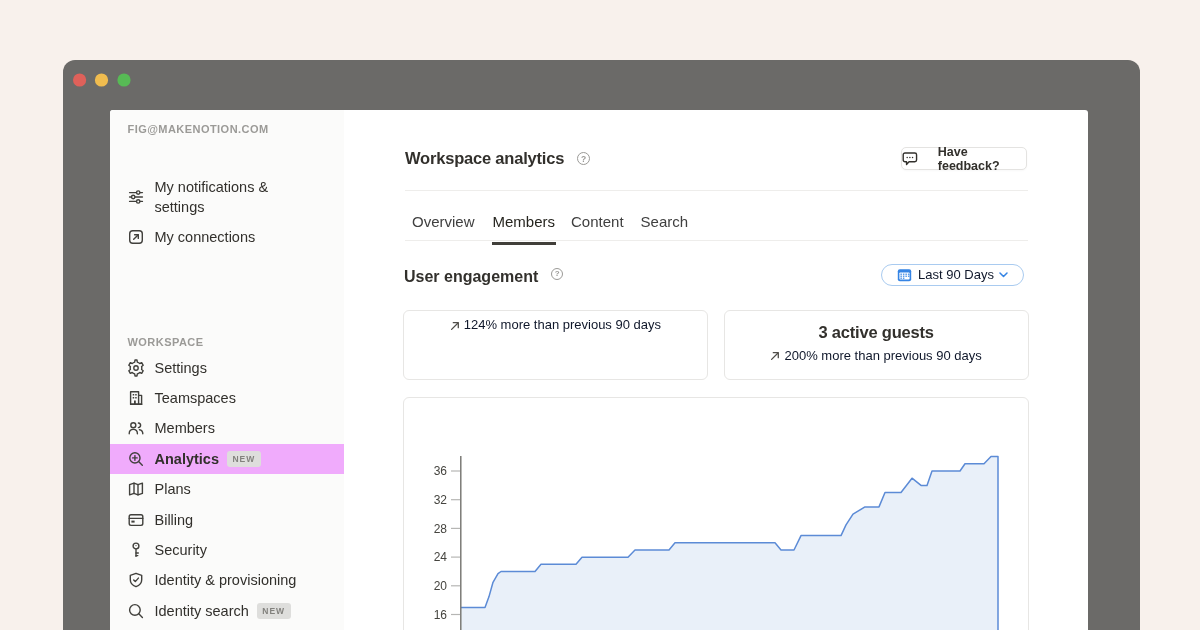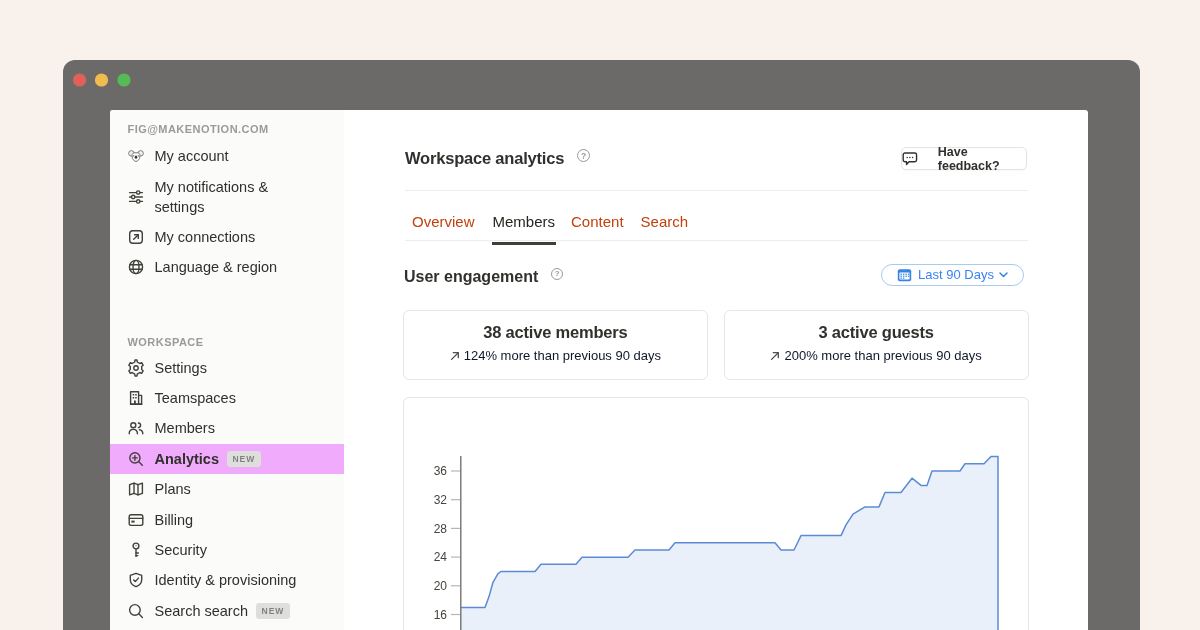--- a/index.html
+++ b/index.html
@@ -8,68 +8,54 @@
 .panel{position:absolute;left:110px;top:110px;width:978px;height:520px;background:#fff;border-radius:3px 3px 0 0}
 .sidebar{position:absolute;left:0;top:0;width:234px;height:612px;background:#fbfbfa;border-radius:3px 0 0 0}
 .seclabel{position:absolute;left:17.5px;font-size:11px;font-weight:600;color:#9b9a97;letter-spacing:.45px}
 .srow{position:absolute;left:0;width:234px;height:30px;display:flex;align-items:center}
 .srow .ic{width:18px;height:18px;margin-left:17px;flex:none;display:flex;align-items:center;justify-content:center}
 .srow .tx{margin-left:9.5px;font-size:14.5px;color:#32302c;white-space:nowrap}
 .srow.sel{background:#f0abfc}
 .srow.sel .tx{font-weight:700}
 .badge{display:inline-block;margin-left:8px;background:#dededc;color:#82817d;font-size:8.5px;font-weight:700;letter-spacing:1px;padding:3px 5.5px;border-radius:3px;vertical-align:2px}
 .main{position:absolute;left:234px;top:0;width:744px;height:520px}
-.h1row{position:absolute;left:61px;top:39px;display:flex;align-items:flex-start}
+.h1row{position:absolute;left:61px;top:39px;display:flex;align-items:center}
 .h1{font-size:16.5px;font-weight:700;color:#32302c;letter-spacing:-.2px}
 .help{width:13px;height:13px;box-sizing:border-box;border:1.2px solid #9b9a97;border-radius:50%;color:#9b9a97;font-size:8.5px;font-weight:700;display:flex;align-items:center;justify-content:center;margin-left:13px;flex:none}
 .fbbtn{position:absolute;left:557px;top:37px;width:126px;height:23px;border:1px solid #e4e3e1;border-radius:5px;background:#fff;box-sizing:border-box;display:flex;align-items:center;justify-content:center;box-shadow:0 1px 2px rgba(0,0,0,.03)}
 .fbbtn span{font-size:12.5px;font-weight:700;color:#32302c;margin-left:20px}
 .divider{position:absolute;left:61px;width:623px;height:1px;background:#eeedeb}
 .tabs{position:absolute;left:68px;top:103px;display:flex}
-.tab{font-size:15px;color:#c2410c;margin-right:18px;padding-bottom:14px;position:relative}
+.tab{font-size:15px;color:#404040;margin-right:18px;padding-bottom:14px;position:relative}
 .tab.on{color:#26251f;font-weight:400}
 .tab.on:after{content:"";position:absolute;left:-1px;right:-1px;bottom:-1px;height:2.6px;background:#413f3a}
 .h2row{position:absolute;left:60px;top:157.5px;display:flex;align-items:flex-start}
 .h2{font-size:16px;font-weight:700;color:#32302c}
 .pill{position:absolute;left:537px;top:153.5px;width:143px;height:22px;box-sizing:border-box;border:1px solid #a9cbf0;border-radius:11.5px;display:flex;align-items:center;justify-content:center;background:#fff}
-.pill span{font-size:13px;font-weight:500;color:#3b82f6;margin:0 5px 0 6px}
+.pill span{font-size:13px;font-weight:500;color:#0f172a;margin:0 5px 0 6px}
 .cards{position:absolute;left:59px;top:200px;width:625.5px;display:flex;gap:16px}
 .card{flex:1;height:69.5px;box-sizing:border-box;border:1px solid #e7e6e4;border-radius:6px;background:#fff;text-align:center}
 .card .t{font-size:16.5px;font-weight:700;color:#32302c;margin-top:11.5px;letter-spacing:-.2px}
 .card .s{font-size:13px;color:#0f172a;margin-top:6px}
 .card .s svg{vertical-align:-1.5px;margin-right:4px}
 .chartcard{position:absolute;left:59px;top:287px;width:625.5px;height:250px;box-sizing:border-box;border:1px solid #e7e6e4;border-radius:6px;background:#fff}
 .charttitle{position:absolute;left:23px;top:22px;font-size:15.5px;font-weight:700;color:#32302c;letter-spacing:-.1px}
 </style>
 </head>
 <body>
 <div class="window">
   <svg width="75" height="30" style="position:absolute;left:0;top:0">
     <circle cx="16.6" cy="20" r="6.6" fill="#df615a"></circle>
     <circle cx="38.5" cy="20" r="6.6" fill="#f0bc4f"></circle>
     <circle cx="61" cy="20" r="6.6" fill="#57ba55"></circle>
   </svg>
 </div>
 <div class="panel">
   <div class="sidebar">
     <div class="seclabel" style="top:13px">FIG@MAKENOTION.COM</div>
-    <div class="srow" style="top:31px">
-        <div class="ic">
-          <svg width="19" height="19" viewBox="0 0 19 19">
-            <circle cx="9.5" cy="9.5" r="9.3" fill="#ffffff"></circle>
-            <circle cx="4.6" cy="6.2" r="2.9" fill="#f1f1ef" stroke="#75746f" stroke-width="1"></circle>
-            <circle cx="14.4" cy="6.2" r="2.9" fill="#f1f1ef" stroke="#75746f" stroke-width="1"></circle>
-            <path d="M5.2 7.6 Q5.6 5.4 9.5 5.4 Q13.4 5.4 13.8 7.6 L13.2 11.8 Q11.4 14.8 9.5 14.8 Q7.6 14.8 5.8 11.8 Z" fill="#fcfcfb" stroke="#75746f" stroke-width="1"></path>
-            <ellipse cx="9.5" cy="10.2" rx="1.3" ry="1.7" fill="#393833"></ellipse>
-            <circle cx="7.1" cy="8.9" r="0.6" fill="#393833"></circle>
-            <circle cx="11.9" cy="8.9" r="0.6" fill="#393833"></circle>
-          </svg>
-        </div>
-        <div class="tx">My account</div>
-      </div>
     <div class="srow" style="top:112px">
         <div class="ic">
           <svg width="18" height="18" viewBox="0 0 18 18" fill="none" stroke="#41403c" stroke-width="1.4" stroke-linecap="round" stroke-linejoin="round">
             <rect x="2.7" y="2.7" width="12.6" height="12.6" rx="3"></rect>
             <line x1="6.7" y1="11.3" x2="11.3" y2="6.7"></line>
             <path d="M7.6 6.7 H11.3 V10.4"></path>
           </svg>
         </div>
         <div class="tx">My connections</div>
       </div>
@@ -78,31 +64,20 @@
           <svg width="18" height="18" viewBox="0 0 18 18" fill="none" stroke="#41403c" stroke-width="1.4" stroke-linecap="round" stroke-linejoin="round">
             <line x1="2.6" y1="4.6" x2="15.4" y2="4.6"></line>
             <line x1="2.6" y1="9" x2="15.4" y2="9"></line>
             <line x1="2.6" y1="13.4" x2="15.4" y2="13.4"></line>
             <circle cx="11.2" cy="4.6" r="1.7" fill="#fbfbfa"></circle>
             <circle cx="6.2" cy="9" r="1.7" fill="#fbfbfa"></circle>
             <circle cx="11.2" cy="13.4" r="1.7" fill="#fbfbfa"></circle>
           </svg>
         </div>
         <div class="tx" style="line-height:20px">My notifications &amp;<br>settings</div>
-      </div>
-    <div class="srow" style="top:142px">
-        <div class="ic">
-          <svg width="18" height="18" viewBox="0 0 18 18" fill="none" stroke="#41403c" stroke-width="1.4" stroke-linecap="round" stroke-linejoin="round">
-            <circle cx="9" cy="9" r="6.6"></circle>
-            <ellipse cx="9" cy="9" rx="3" ry="6.6"></ellipse>
-            <line x1="2.8" y1="6.8" x2="15.2" y2="6.8"></line>
-            <line x1="2.8" y1="11.2" x2="15.2" y2="11.2"></line>
-          </svg>
-        </div>
-        <div class="tx">Language &amp; region</div>
       </div>
     <div class="seclabel" style="top:225.5px">WORKSPACE</div>
     <div class="srow" style="top:242.5px">
         <div class="ic">
           <svg width="18" height="18" viewBox="0 0 18 18" fill="none" stroke="#41403c" stroke-width="1.4" stroke-linecap="round" stroke-linejoin="round">
             <circle cx="9" cy="9" r="2.2"></circle>
             <path d="M14.8 9 c0-.5-.1-1-.2-1.5 l1.6-1.2-1.5-2.6-1.9.8 c-.7-.6-1.6-1.1-2.5-1.4 L10 1 H8 l-.3 2.1 c-.9.3-1.8.8-2.5 1.4 l-1.9-.8-1.5 2.6 1.6 1.2 c-.1.5-.2 1-.2 1.5 s.1 1 .2 1.5 l-1.6 1.2 1.5 2.6 1.9-.8 c.7.6 1.6 1.1 2.5 1.4 L8 17 h2 l.3-2.1 c.9-.3 1.8-.8 2.5-1.4 l1.9.8 1.5-2.6-1.6-1.2 c.1-.5.2-1 .2-1.5 Z"></path>
           </svg>
         </div>
         <div class="tx">Settings</div>
@@ -186,21 +161,21 @@
         </div>
         <div class="tx">Identity &amp; provisioning</div>
       </div>
     <div class="srow" style="top:485.7px">
         <div class="ic">
           <svg width="18" height="18" viewBox="0 0 18 18" fill="none" stroke="#41403c" stroke-width="1.4" stroke-linecap="round" stroke-linejoin="round">
             <circle cx="7.9" cy="7.9" r="5.3"></circle>
             <line x1="11.8" y1="11.8" x2="15.4" y2="15.4"></line>
           </svg>
         </div>
-        <div class="tx">Search search</div>
+        <div class="tx">Identity search</div>
         <span class="badge">NEW</span>
       </div>
   </div>
   <div class="main">
     <div class="h1row">
         <span class="h1">Workspace analytics</span>
         <span class="help">?</span>
       </div>
     <div class="fbbtn">
         <svg width="17" height="16" viewBox="0 0 17 16" fill="none" stroke="#32302c" stroke-width="1.5" stroke-linejoin="round">
@@ -240,21 +215,20 @@
             <rect x="5.9" y="9.6" width="1.5" height="1.2"></rect>
           </g>
         </svg>
         <span>Last 90 Days</span>
         <svg width="9" height="6" viewBox="0 0 9 6" fill="none" stroke="#3584e4" stroke-width="1.5" stroke-linecap="round" stroke-linejoin="round">
           <path d="M1 1 L4.5 4.5 L8 1"></path>
         </svg>
       </div>
     <div class="cards">
       <div class="card">
-          <div class="t">38 active members</div>
           <div class="s"><svg width="10" height="10" viewBox="0 0 10 10" fill="none" stroke="#504e49" stroke-width="1.3" stroke-linecap="round" stroke-linejoin="round">
               <line x1="1.6" y1="8.4" x2="8" y2="2"></line>
               <path d="M3.3 1.7 H8.3 V6.7"></path>
             </svg>124% more than previous 90 days</div>
         </div>
       <div class="card">
           <div class="t">3 active guests</div>
           <div class="s"><svg width="10" height="10" viewBox="0 0 10 10" fill="none" stroke="#504e49" stroke-width="1.3" stroke-linecap="round" stroke-linejoin="round">
               <line x1="1.6" y1="8.4" x2="8" y2="2"></line>
               <path d="M3.3 1.7 H8.3 V6.7"></path>

